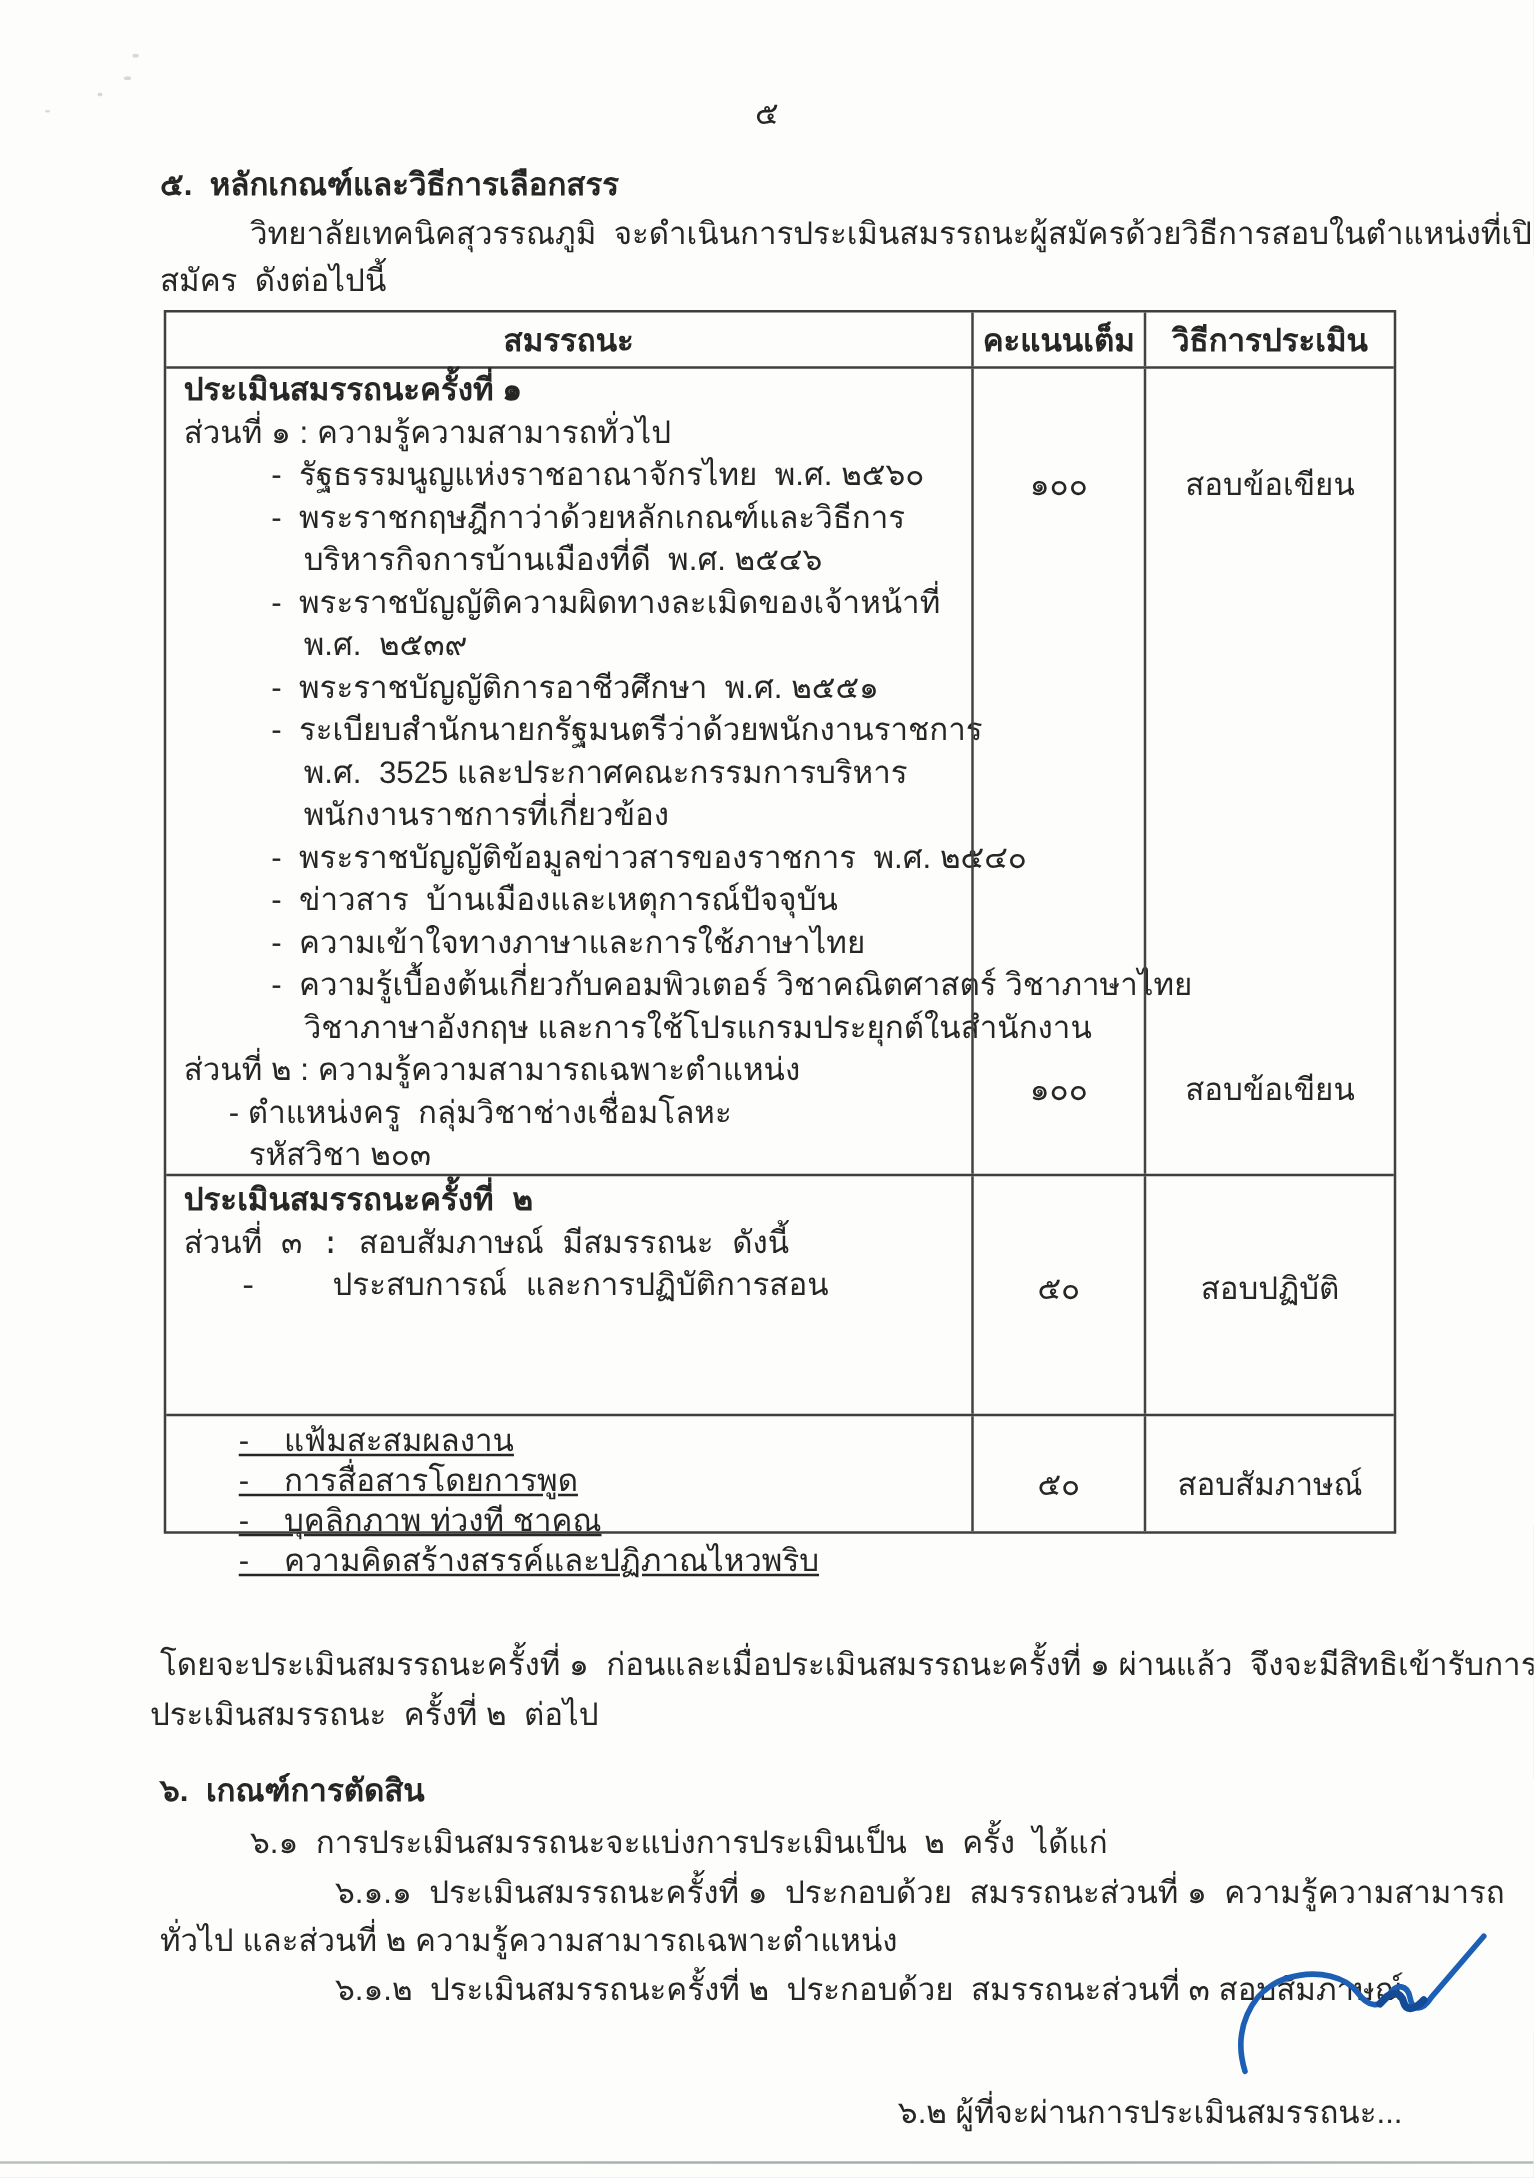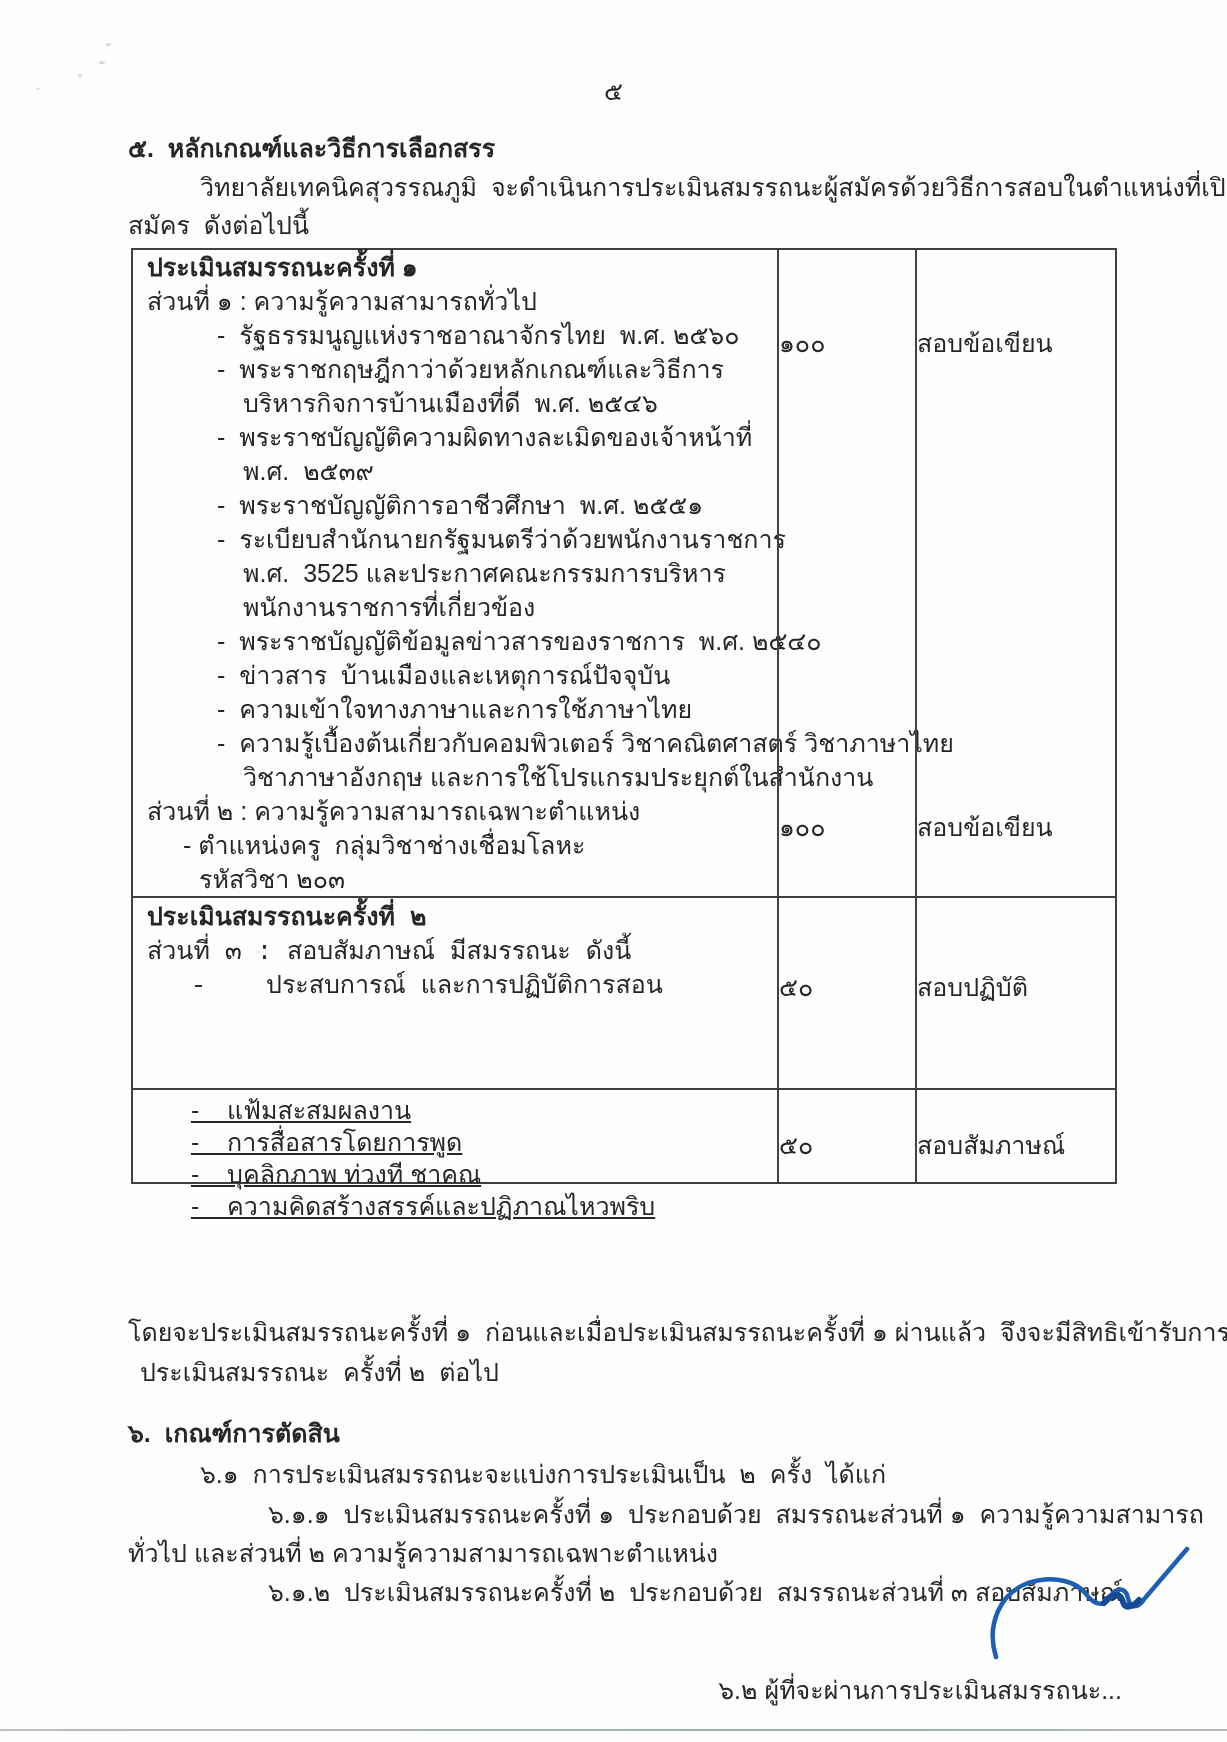--- a/index.html
+++ b/index.html
@@ -43,21 +43,21 @@
   .r2 .cellpad{padding-top:4px;}
   .r3 .cellpad{padding-top:4px;}
   .t{font-weight:bold;}
   .b1{padding-left:70px;}
   .c1line{padding-left:96px;}
   .b2{padding-left:36px;}
   .c2line{padding-left:52px;}
   .b3{padding-left:44px;}
   .entry{
     position:absolute;left:0;right:0;
-    text-align:left;line-height:34px;white-space:pre;
+    text-align:center;line-height:34px;white-space:pre;
   }
   
   .sig{position:absolute;left:982px;top:1545px;}
   .speck{position:absolute;background:#b9b9b9;border-radius:50%;opacity:.55;}
   .scanline{
     position:absolute;left:0;top:1729px;width:1227px;height:2px;
     background:linear-gradient(90deg,#b9c0bf,#a7b3b2 40%,#9fadad 70%,#b3bcbb);
   }
 </style>
 </head>
@@ -71,20 +71,25 @@
   <span class="speck" style="left:36px;top:88px;width:4px;height:2px;"></span>
 
   <div class="abs fs center" style="top:74px;">๕</div>
 
   <div class="abs fs bold" style="left:128px;top:131px;">๕.  หลักเกณฑ์และวิธีการเลือกสรร</div>
   <div class="abs fs" style="left:200px;top:170px;">วิทยาลัยเทคนิคสุวรรณภูมิ  จะดำเนินการประเมินสมรรถนะผู้สมัครด้วยวิธีการสอบในตำแหน่งที่เปิดรับ</div>
   <div class="abs fs" style="left:128px;top:208px;">สมัคร  ดังต่อไปนี้</div>
 
   <div class="tbl">
 
+    <div class="trow hrow">
+      <div class="c1">สมรรถนะ</div>
+      <div class="c2">คะแนนเต็ม</div>
+      <div class="c3">วิธีการประเมิน</div>
+    </div>
 
     <div class="trow r1">
       <div class="c1 cellpad">
         <div class="ln t">ประเมินสมรรถนะครั้งที่ ๑</div>
         <div class="ln">ส่วนที่ ๑ : ความรู้ความสามารถทั่วไป</div>
         <div class="ln b1">-  รัฐธรรมนูญแห่งราชอาณาจักรไทย  พ.ศ. ๒๕๖๐</div>
         <div class="ln b1">-  พระราชกฤษฎีกาว่าด้วยหลักเกณฑ์และวิธีการ</div>
         <div class="ln c1line">บริหารกิจการบ้านเมืองที่ดี  พ.ศ. ๒๕๔๖</div>
         <div class="ln b1">-  พระราชบัญญัติความผิดทางละเมิดของเจ้าหน้าที่</div>
         <div class="ln c1line">พ.ศ.  ๒๕๓๙</div>
@@ -136,21 +141,21 @@
         <div class="entry" style="top:38px;">๕๐</div>
       </div>
       <div class="c3">
         <div class="entry" style="top:38px;">สอบสัมภาษณ์</div>
       </div>
     </div>
 
   </div>
 
   <div class="abs fs" style="left:128px;top:1315px;">โดยจะประเมินสมรรถนะครั้งที่ ๑  ก่อนและเมื่อประเมินสมรรถนะครั้งที่ ๑ ผ่านแล้ว  จึงจะมีสิทธิเข้ารับการ</div>
-  <div class="abs fs" style="left:140px;top:1355px;">ประเมินสมรรถนะ  ครั้งที่ ๒  ต่อไป</div>
+  <div class="abs fs" style="left:120px;top:1355px;">ประเมินสมรรถนะ  ครั้งที่ ๒  ต่อไป</div>
 
   <div class="abs fs bold" style="left:128px;top:1416px;">๖.  เกณฑ์การตัดสิน</div>
   <div class="abs fs" style="left:200px;top:1457px;">๖.๑  การประเมินสมรรถนะจะแบ่งการประเมินเป็น  ๒  ครั้ง  ได้แก่</div>
   <div class="abs fs" style="left:268px;top:1497px;">๖.๑.๑  ประเมินสมรรถนะครั้งที่ ๑  ประกอบด้วย  สมรรถนะส่วนที่ ๑  ความรู้ความสามารถ</div>
   <div class="abs fs" style="left:128px;top:1536px;">ทั่วไป และส่วนที่ ๒ ความรู้ความสามารถเฉพาะตำแหน่ง</div>
   <div class="abs fs" style="left:268px;top:1575px;">๖.๑.๒  ประเมินสมรรถนะครั้งที่ ๒  ประกอบด้วย  สมรรถนะส่วนที่ ๓ สอบสัมภาษณ์</div>
 
   <svg class="sig" width="240" height="125" viewBox="0 0 240 125">
     <path d="M 14,112 C 4,80 18,48 46,38 C 74,29 96,38 104,49 C 112,60 122,63 129,51 C 135,41 144,43 146,53 C 148,64 156,64 163,53 L 205,4" fill="none" stroke="#1d5fb5" stroke-width="4.5" stroke-linecap="round"></path>
     <path d="M 122,58 C 130,47 139,48 141,57 C 143,64 150,63 157,55" fill="none" stroke="#154a94" stroke-width="6" stroke-linecap="round"></path>

